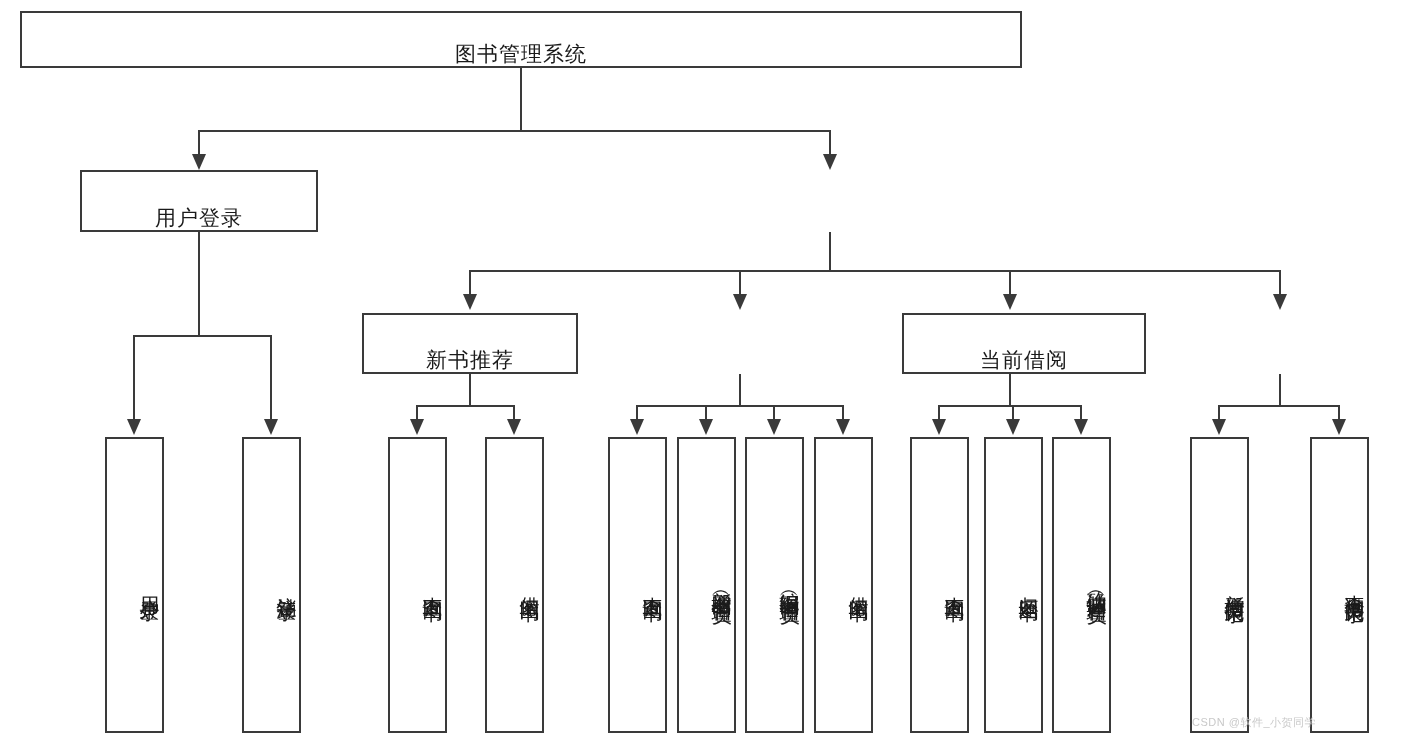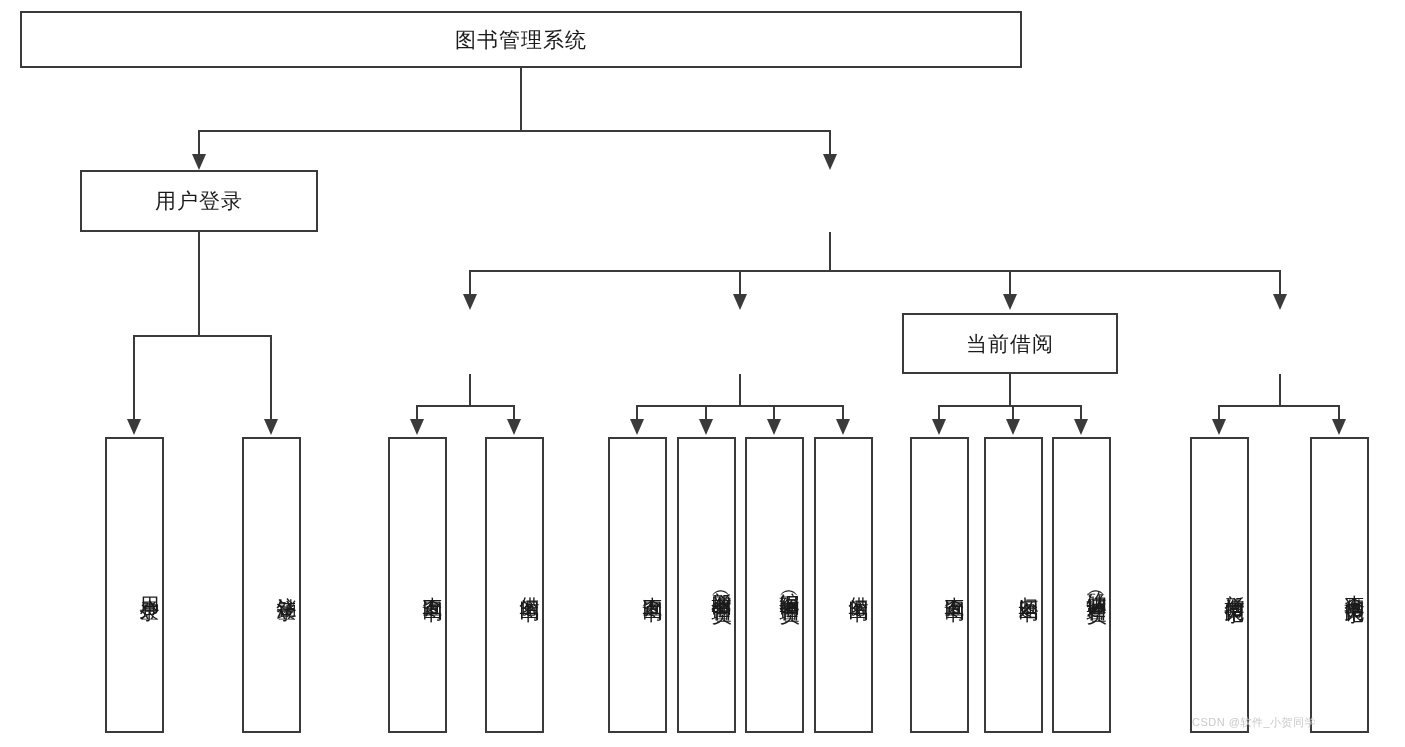--- a/index.html
+++ b/index.html
@@ -24,20 +24,21 @@
     background: #ffffff;
     display: flex;
     align-items: center;
     justify-content: center;
     color: #1a1a1a;
   }
   .node.horiz {
     font-size: 21px;
     letter-spacing: 1px;
     line-height: 1.2;
+    align-items: flex-end;
   }
   .node.vert {
     writing-mode: vertical-rl;
     text-orientation: upright;
     font-size: 20px;
     line-height: 1.22;
     letter-spacing: 2px;
     padding-top: 4px;
     padding-bottom: 4px;
     align-items: flex-start;
@@ -139,23 +140,26 @@
 
   <div class="node horiz" style="left:20px; top:11px; width:1002px; height:57px;">
     <span>图书管理系统</span>
   </div>
 
   <div class="node horiz" style="left:80px; top:170px; width:238px; height:62px;">
     <span>用户登录</span>
   </div>
 
 
-
-
-  <div class="node horiz" style="left:902px; top:313px; width:216px; height:61px;">
+  <div class="node horiz" style="left:362px; top:313px; width:216px; height:61px;">
+    <span>新书推荐</span>
+  </div>
+
+
+  <div class="node horiz" style="left:902px; top:313px; width:244px; height:61px;">
     <span>当前借阅</span>
   </div>
 
 
   <div class="node vert" style="left:105px; top:437px; width:59px; height:296px;">
     <span class="vtext">用户登录</span>
   </div>
 
   <div class="node vert" style="left:242px; top:437px; width:59px; height:296px;">
     <span class="vtext">注销登录</span>

